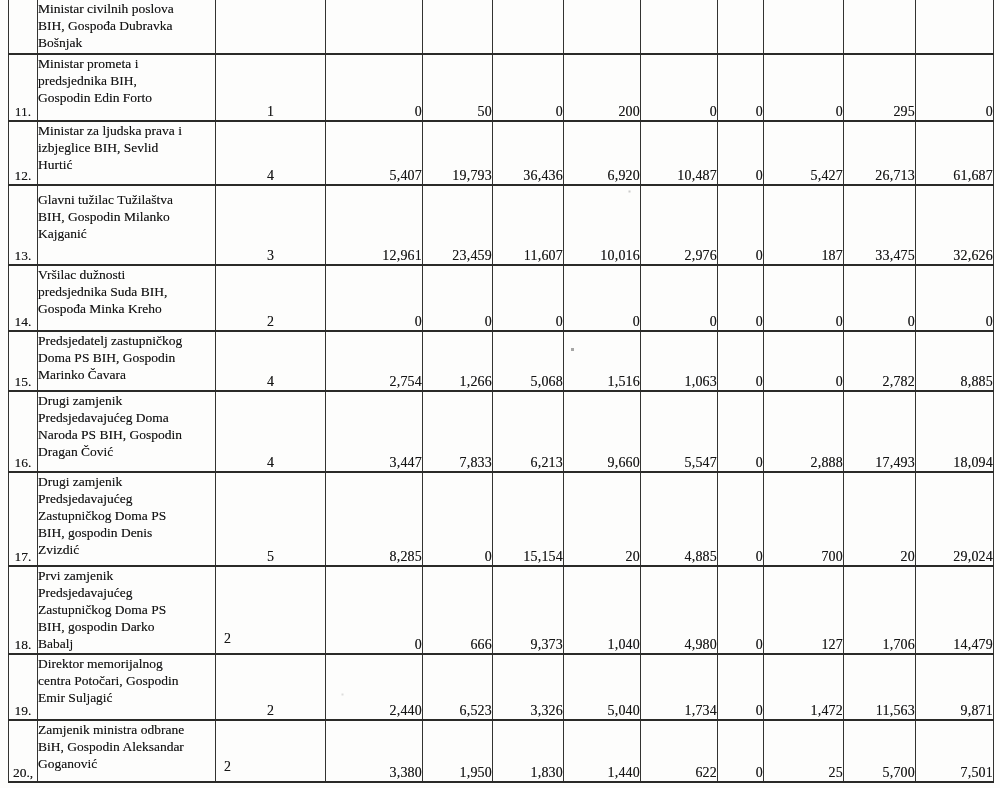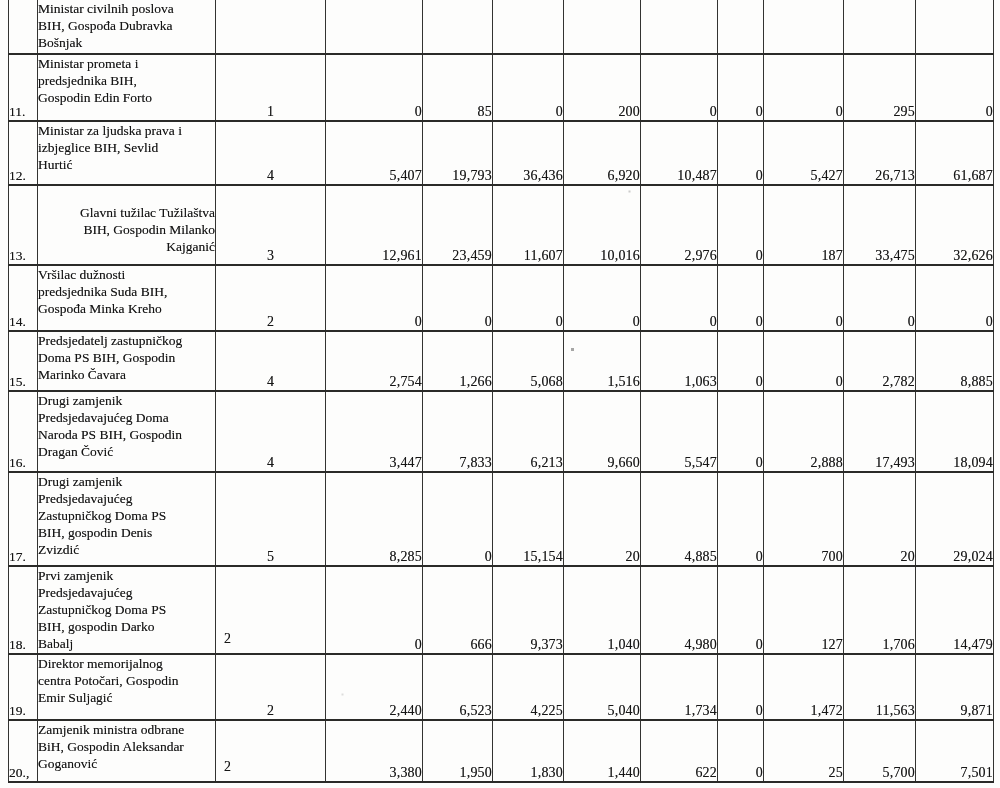--- a/index.html
+++ b/index.html
@@ -27,34 +27,33 @@
     border-left: 1.5px solid #333331;
     border-right: 1.5px solid #333331;
     border-top: 2px solid #2a2a28;
     border-bottom: 2px solid #2a2a28;
     padding: 0;
     overflow: hidden;
     text-shadow: 0 0 0.5px rgba(40,40,40,0.55);
   }
   td.numcol {
     vertical-align: bottom;
-    text-align: left;
+    text-align: center;
     padding: 0 0 6px 3px;
     font-size: 13.5px;
   }
   td.desccol {
     vertical-align: top;
     padding: 2px 2px 2px 5px;
     font-size: 13.5px;
     line-height: 17px;
   }
   td.desccol.vbottom {
     vertical-align: bottom;
-    padding-bottom: 9px;
-    text-align: right;
+    padding-bottom: 22px;
   }
   td.countcol {
     vertical-align: bottom;
     text-align: center;
     padding: 0 30px 6px 0;
     font-size: 14px;
   }
   td.countcol.cleft {
     text-align: left;
     padding: 0 0 6px 8px;
@@ -117,21 +116,21 @@
         </tr>
         <tr style="height: 67px;">
           <td class="numcol">11.</td>
           <td class="desccol">
             <div>Ministar prometa i</div>
             <div>predsjednika BIH,</div>
             <div>Gospodin Edin Forto</div>
           </td>
           <td class="countcol">1</td>
           <td class="valcol">0</td>
-          <td class="valcol">85</td>
+          <td class="valcol">50</td>
           <td class="valcol">0</td>
           <td class="valcol">200</td>
           <td class="valcol">0</td>
           <td class="valcol">0</td>
           <td class="valcol">0</td>
           <td class="valcol">295</td>
           <td class="valcol">0</td>
         </tr>
         <tr style="height: 64px;">
           <td class="numcol">12.</td>
@@ -267,21 +266,21 @@
         <tr style="height: 66px;">
           <td class="numcol">19.</td>
           <td class="desccol">
             <div>Direktor memorijalnog</div>
             <div>centra Potočari, Gospodin</div>
             <div>Emir Suljagić</div>
           </td>
           <td class="countcol">2</td>
           <td class="valcol">2,440</td>
           <td class="valcol">6,523</td>
-          <td class="valcol">4,225</td>
+          <td class="valcol">3,326</td>
           <td class="valcol">5,040</td>
           <td class="valcol">1,734</td>
           <td class="valcol">0</td>
           <td class="valcol">1,472</td>
           <td class="valcol">11,563</td>
           <td class="valcol">9,871</td>
         </tr>
         <tr style="height: 62px;">
           <td class="numcol">20.,</td>
           <td class="desccol">

